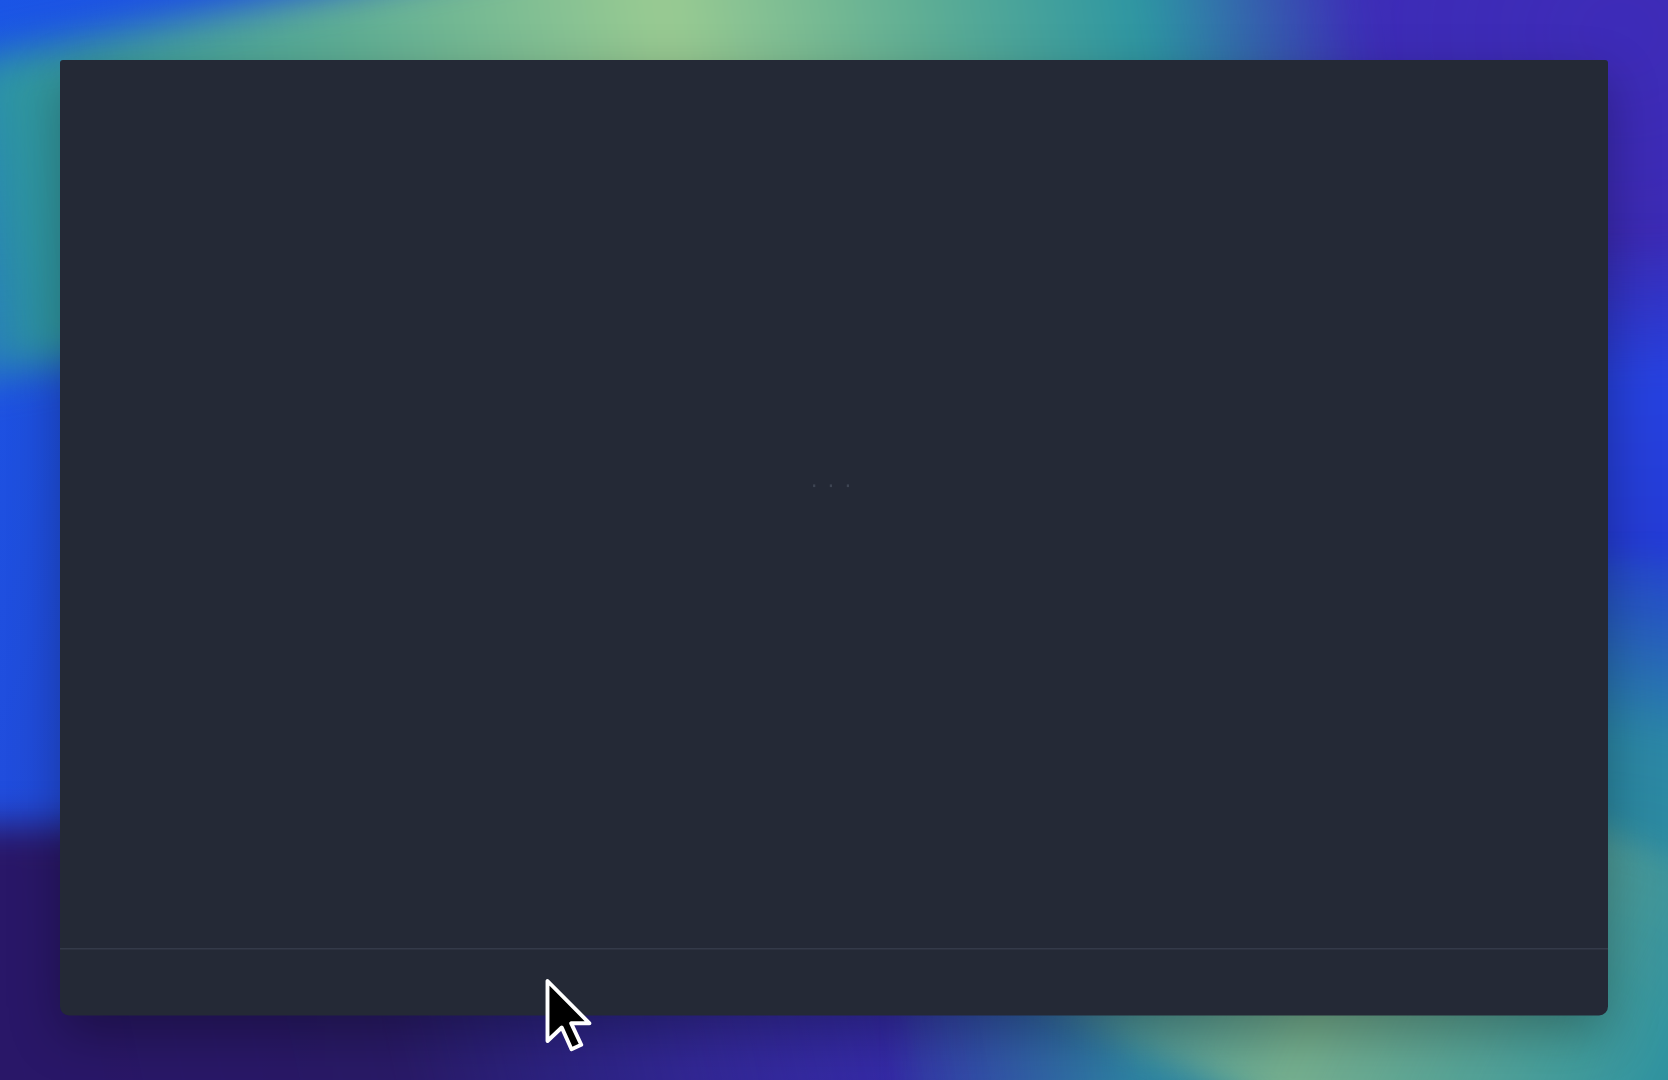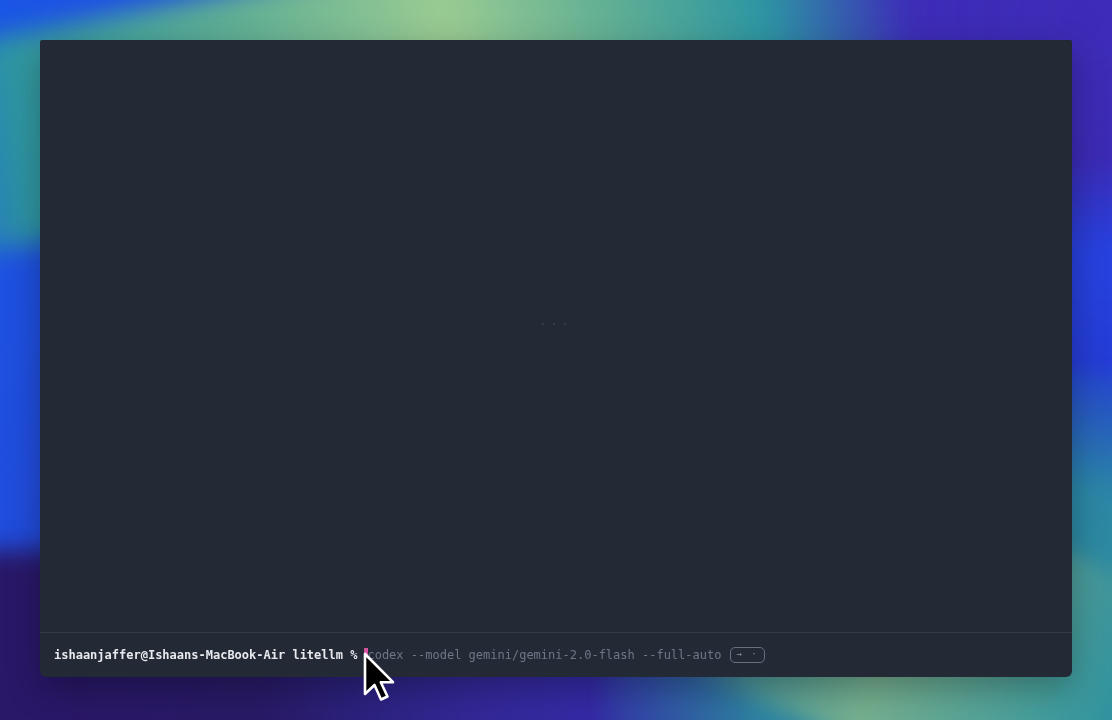--- a/index.html
+++ b/index.html
@@ -119,26 +119,20 @@
   <div class="wp-layer wp-bottomright-teal"></div>
   <div class="wp-layer wp-sage-stripe"></div>
   <div class="wp-layer wp-bottomleft-purple"></div>
 
   <div class="terminal">
 
     <div class="term-ellipsis">···</div>
 
     <div class="term-divider"></div>
 
-    <div class="prompt-row">
-      <span class="prompt-text">ishaanjaffer@Ishaans-MacBook-Air litellm %</span>
-      <span class="input-cursor"></span>
-      <span class="suggestion-text">codex --model gemini/gemini-2.0-flash --full-auto</span>
-      <span class="tab-hint">→ ·</span>
-    </div>
   </div>
 
   <div class="mouse-cursor">
     <svg width="34" height="54" viewBox="0 0 34 54">
       <polygon points="3,2 3,42 12.5,33 19,47.5 25.5,44.5 18.8,30.2 31,30.2" fill="#000000" stroke="#ffffff" stroke-width="2.6" stroke-linejoin="round"></polygon>
     </svg>
   </div>
 
 </div>
 

